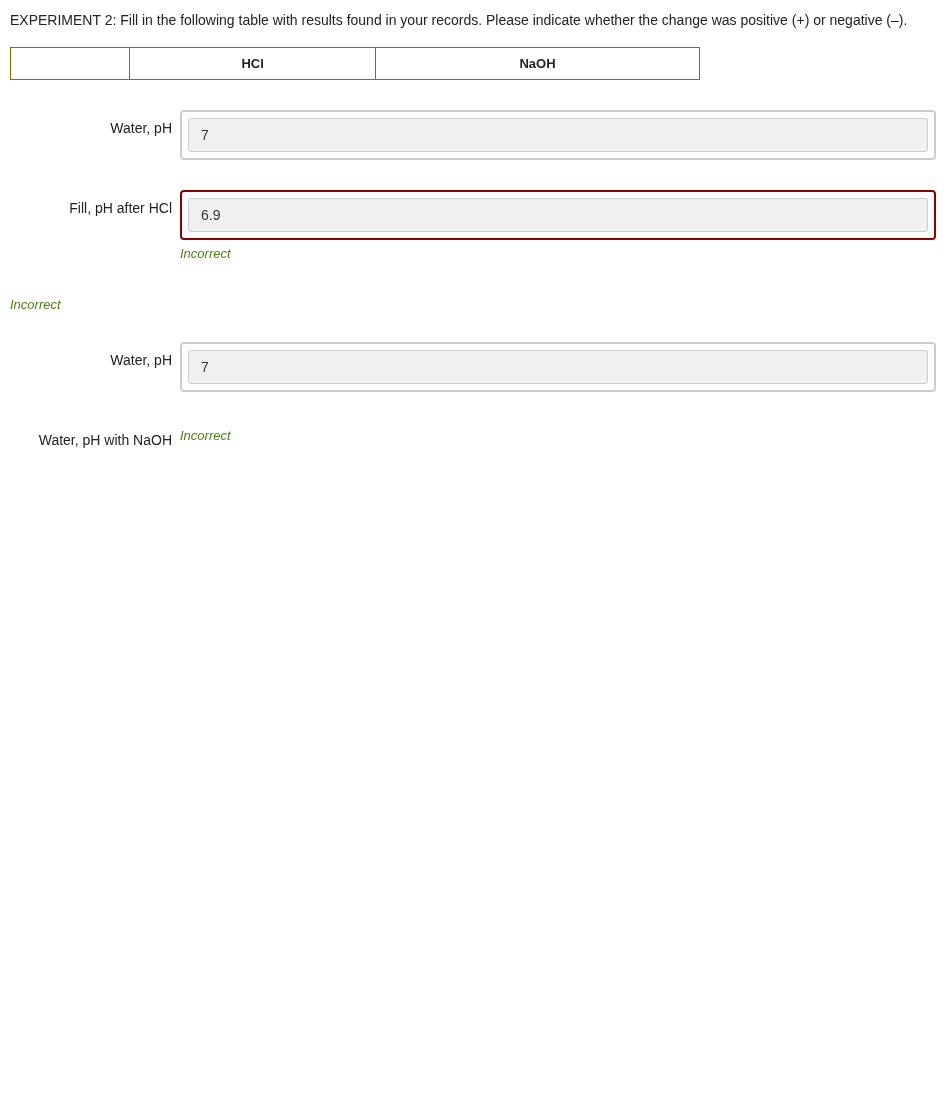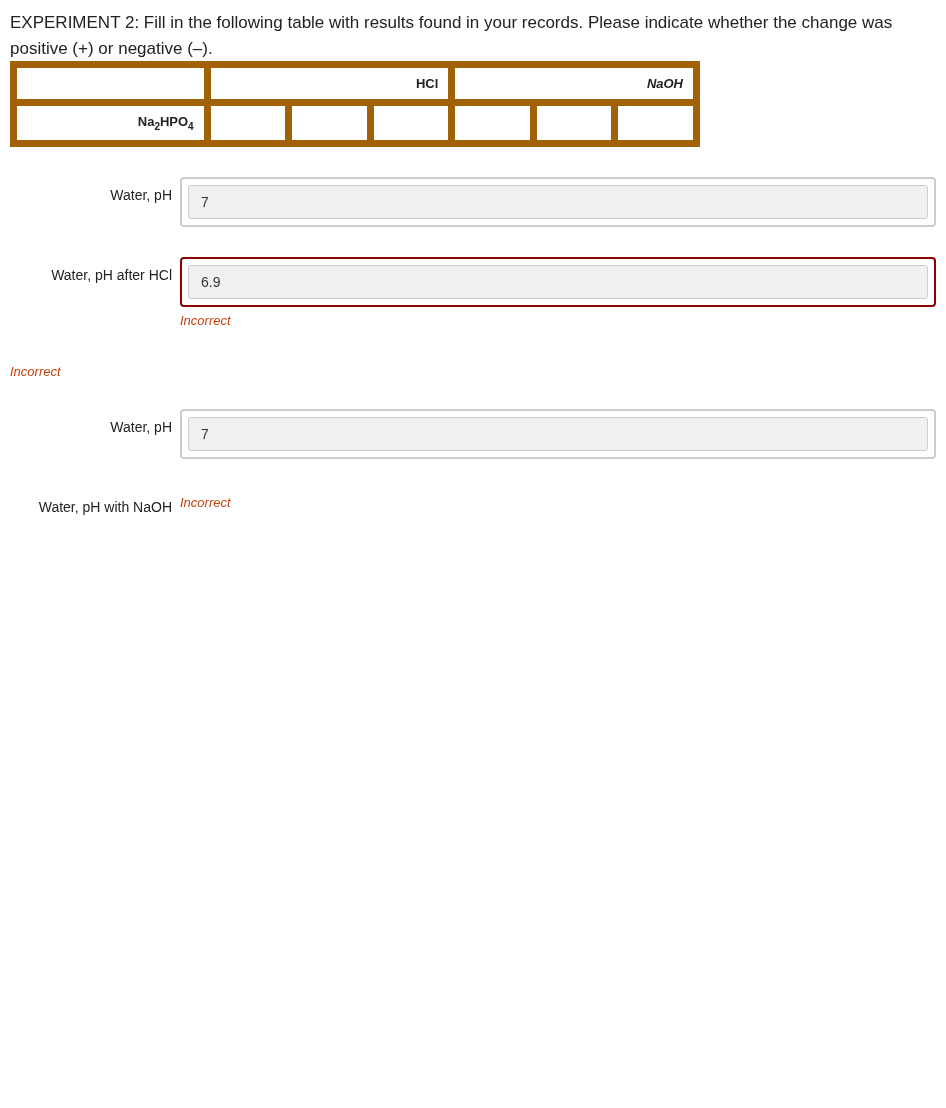--- a/index.html
+++ b/index.html
@@ -6,50 +6,50 @@
     body {
       font-family: Arial, sans-serif;
       font-size: 14px;
       background: #fff;
       color: #222;
       padding: 10px 10px;
       width: 946px;
     }
 
     .experiment-text {
-      font-size: 17px;
+      font-size: 14px;
       line-height: 1.5;
+      margin-bottom: 16px;
     }
 
     
     .data-table {
       border-collapse: collapse;
       width: 690px;
       margin-bottom: 30px;
     }
     .data-table th,
     .data-table td {
-      border: 7px solid #a16207;
+      border: 1px solid #a16207;
       padding: 8px 10px;
-      text-align: right;
+      text-align: center;
       vertical-align: middle;
       font-size: 13px;
     }
     .data-table th {
       font-weight: bold;
     }
     .data-table .col-header {
       font-weight: bold;
     }
     .top-header-hcl {
       text-align: center;
     }
     .top-header-naoh {
       text-align: center;
-      font-style: italic;
     }
     .data-table .empty-cell {
       background: #fff;
     }
     .data-table .content-header {
       font-weight: bold;
       width: 190px;
     }
     .data-table .data-cell {
       width: 80px;
@@ -102,65 +102,56 @@
       border: 1px solid #ccc;
       background: #f0f0f0;
       padding: 8px 12px;
       font-size: 14px;
       border-radius: 3px;
       color: #333;
       outline: none;
     }
 
     .incorrect-label {
-      color: #c2410c;
+      color: #4d7c0f;
       font-size: 13px;
       margin-top: 6px;
       font-style: italic;
     }
   </style>
 </head>
 <body>
 
 <div class="experiment-text">EXPERIMENT 2: Fill in the following table with results found in your records. Please indicate whether the change was positive (+) or negative (–).</div>
 
 <table class="data-table">
   <thead>
     <tr>
       <th class="empty-cell"></th>
       <th class="top-header-hcl" colspan="3">HCl</th>
       <th class="top-header-naoh" colspan="3">NaOH</th>
     </tr>
   </thead>
   <tbody>
-    <tr>
-      <td class="content-header">Na<sub>2</sub>HPO<sub>4</sub></td>
-      <td class="data-cell empty-cell"></td>
-      <td class="data-cell empty-cell"></td>
-      <td class="data-cell empty-cell"></td>
-      <td class="data-cell empty-cell"></td>
-      <td class="data-cell empty-cell"></td>
-      <td class="data-cell empty-cell"></td>
-    </tr>
   </tbody>
 </table>
 
 <div class="form-section">
 
   <div class="form-row">
     <div class="form-row-label">Water, pH</div>
     <div class="form-row-input-wrap">
       <div class="input-outer no-error">
         <input class="field-input" type="text" value="7" readonly="" style="">
       </div>
     </div>
   </div>
 
   <div class="form-row">
-    <div class="form-row-label">Water, pH after HCl</div>
+    <div class="form-row-label">Fill, pH after HCl</div>
     <div class="form-row-input-wrap">
       <div class="input-outer">
         <input class="field-input" type="text" value="6.9" readonly="" style="">
       </div>
       <span class="incorrect-label">Incorrect</span>
     </div>
   </div>
 
   <div class="form-row">
     <div class="form-row-input-wrap">

